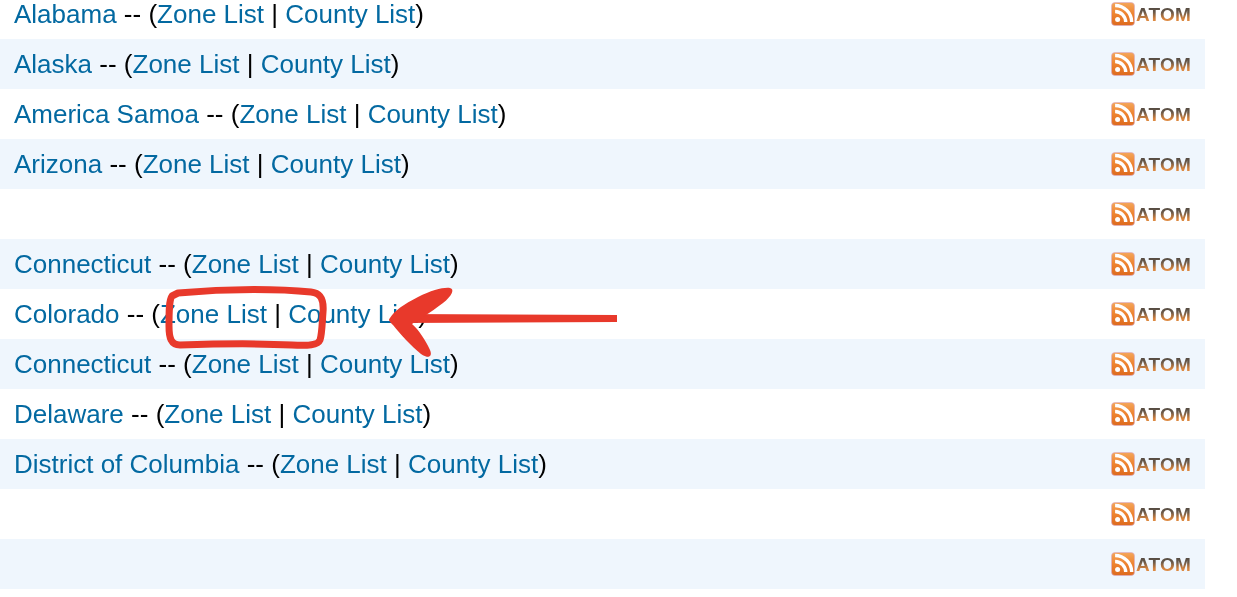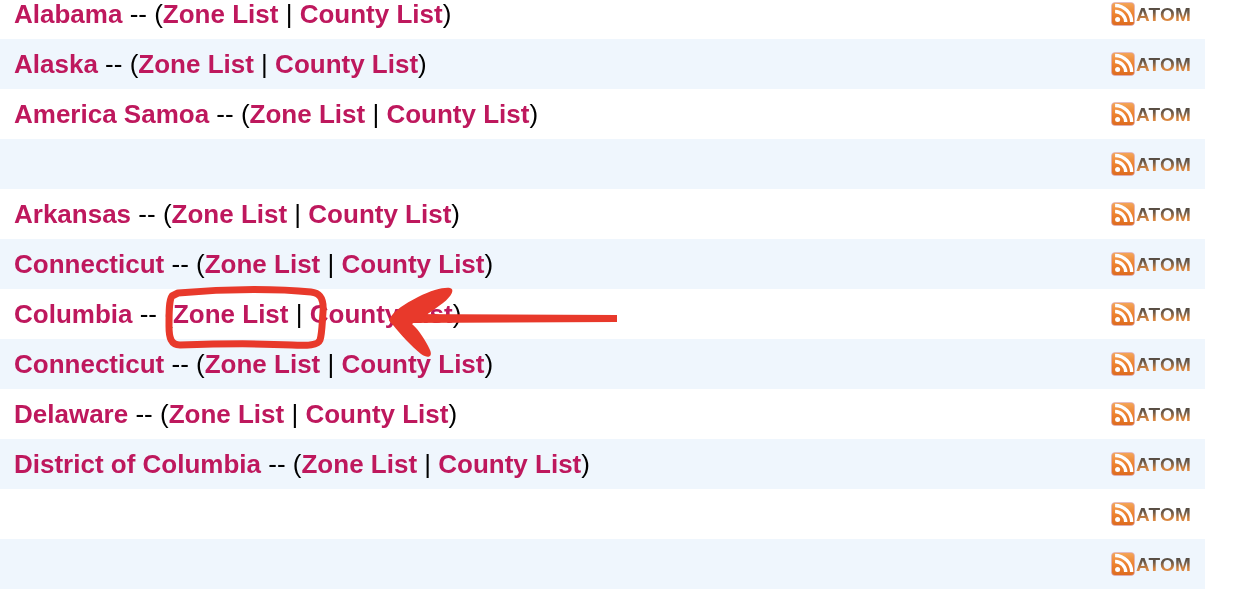--- a/index.html
+++ b/index.html
@@ -54,24 +54,23 @@
     top: 0;
     height: 50px;
     line-height: 50px;
     font-size: 26px;
     color: #000000;
     white-space: nowrap;
     letter-spacing: 0px;
   }
 
   .lnk {
-    color: #be185d;
+    color: #0369a1;
     text-decoration: none;
     cursor: pointer;
-    font-weight: bold;
   }
   .dashes { color: #000000; }
   .paren  { color: #000000; }
   .pipe   { color: #000000; }
 
   
   .atom-badge {
     position: absolute;
     right: 32px;
     top: 50%;
@@ -196,20 +195,21 @@
                 <stop offset="0.72" stop-color="#d4813c"></stop>
                 <stop offset="1" stop-color="#ef9a4c"></stop>
               </linearGradient>
             </defs>
             <text x="1" y="18.5" font-family="&quot;Liberation Sans&quot;, sans-serif" font-size="19" font-weight="bold" letter-spacing="0.2" fill="url(#atomg)">ATOM</text>
           </svg>
         </span>
         <span class="row-gutter"></span>
       </div>
       <div class="state-row even">
+        <span class="row-text"><span class="lnk">Arizona</span> <span class="dashes">--</span> <span class="paren">(</span><span class="lnk">Zone List</span> <span class="pipe">|</span> <span class="lnk">County List</span><span class="paren">)</span></span>
         <span class="atom-badge">
           <svg class="rss-ico" viewBox="0 0 24 24">
             <defs>
               <linearGradient id="rssg" x1="0" y1="0" x2="0" y2="1">
                 <stop offset="0" stop-color="#f4a65a"></stop>
                 <stop offset="0.5" stop-color="#ee8330"></stop>
                 <stop offset="1" stop-color="#dd6a1e"></stop>
               </linearGradient>
             </defs>
             <rect x="0.5" y="0.5" width="23" height="23" rx="3.5" ry="3.5" fill="url(#rssg)" stroke="#d9accd" stroke-width="0.6"></rect>
@@ -225,21 +225,20 @@
                 <stop offset="0.72" stop-color="#d4813c"></stop>
                 <stop offset="1" stop-color="#ef9a4c"></stop>
               </linearGradient>
             </defs>
             <text x="1" y="18.5" font-family="&quot;Liberation Sans&quot;, sans-serif" font-size="19" font-weight="bold" letter-spacing="0.2" fill="url(#atomg)">ATOM</text>
           </svg>
         </span>
         <span class="row-gutter"></span>
       </div>
       <div class="state-row odd">
-        <span class="row-text"><span class="lnk">Arkansas</span> <span class="dashes">--</span> <span class="paren">(</span><span class="lnk">Zone List</span> <span class="pipe">|</span> <span class="lnk">County List</span><span class="paren">)</span></span>
         <span class="atom-badge">
           <svg class="rss-ico" viewBox="0 0 24 24">
             <defs>
               <linearGradient id="rssg" x1="0" y1="0" x2="0" y2="1">
                 <stop offset="0" stop-color="#f4a65a"></stop>
                 <stop offset="0.5" stop-color="#ee8330"></stop>
                 <stop offset="1" stop-color="#dd6a1e"></stop>
               </linearGradient>
             </defs>
             <rect x="0.5" y="0.5" width="23" height="23" rx="3.5" ry="3.5" fill="url(#rssg)" stroke="#d9accd" stroke-width="0.6"></rect>
@@ -285,21 +284,21 @@
                 <stop offset="0.72" stop-color="#d4813c"></stop>
                 <stop offset="1" stop-color="#ef9a4c"></stop>
               </linearGradient>
             </defs>
             <text x="1" y="18.5" font-family="&quot;Liberation Sans&quot;, sans-serif" font-size="19" font-weight="bold" letter-spacing="0.2" fill="url(#atomg)">ATOM</text>
           </svg>
         </span>
         <span class="row-gutter"></span>
       </div>
       <div class="state-row odd">
-        <span class="row-text"><span class="lnk">Columbia</span> <span class="dashes">--</span> <span class="paren">(</span><span class="lnk">Zone List</span> <span class="pipe">|</span> <span class="lnk">County List</span><span class="paren">)</span></span>
+        <span class="row-text"><span class="lnk">Colorado</span> <span class="dashes">--</span> <span class="paren">(</span><span class="lnk">Zone List</span> <span class="pipe">|</span> <span class="lnk">County List</span><span class="paren">)</span></span>
         <span class="atom-badge">
           <svg class="rss-ico" viewBox="0 0 24 24">
             <defs>
               <linearGradient id="rssg" x1="0" y1="0" x2="0" y2="1">
                 <stop offset="0" stop-color="#f4a65a"></stop>
                 <stop offset="0.5" stop-color="#ee8330"></stop>
                 <stop offset="1" stop-color="#dd6a1e"></stop>
               </linearGradient>
             </defs>
             <rect x="0.5" y="0.5" width="23" height="23" rx="3.5" ry="3.5" fill="url(#rssg)" stroke="#d9accd" stroke-width="0.6"></rect>

